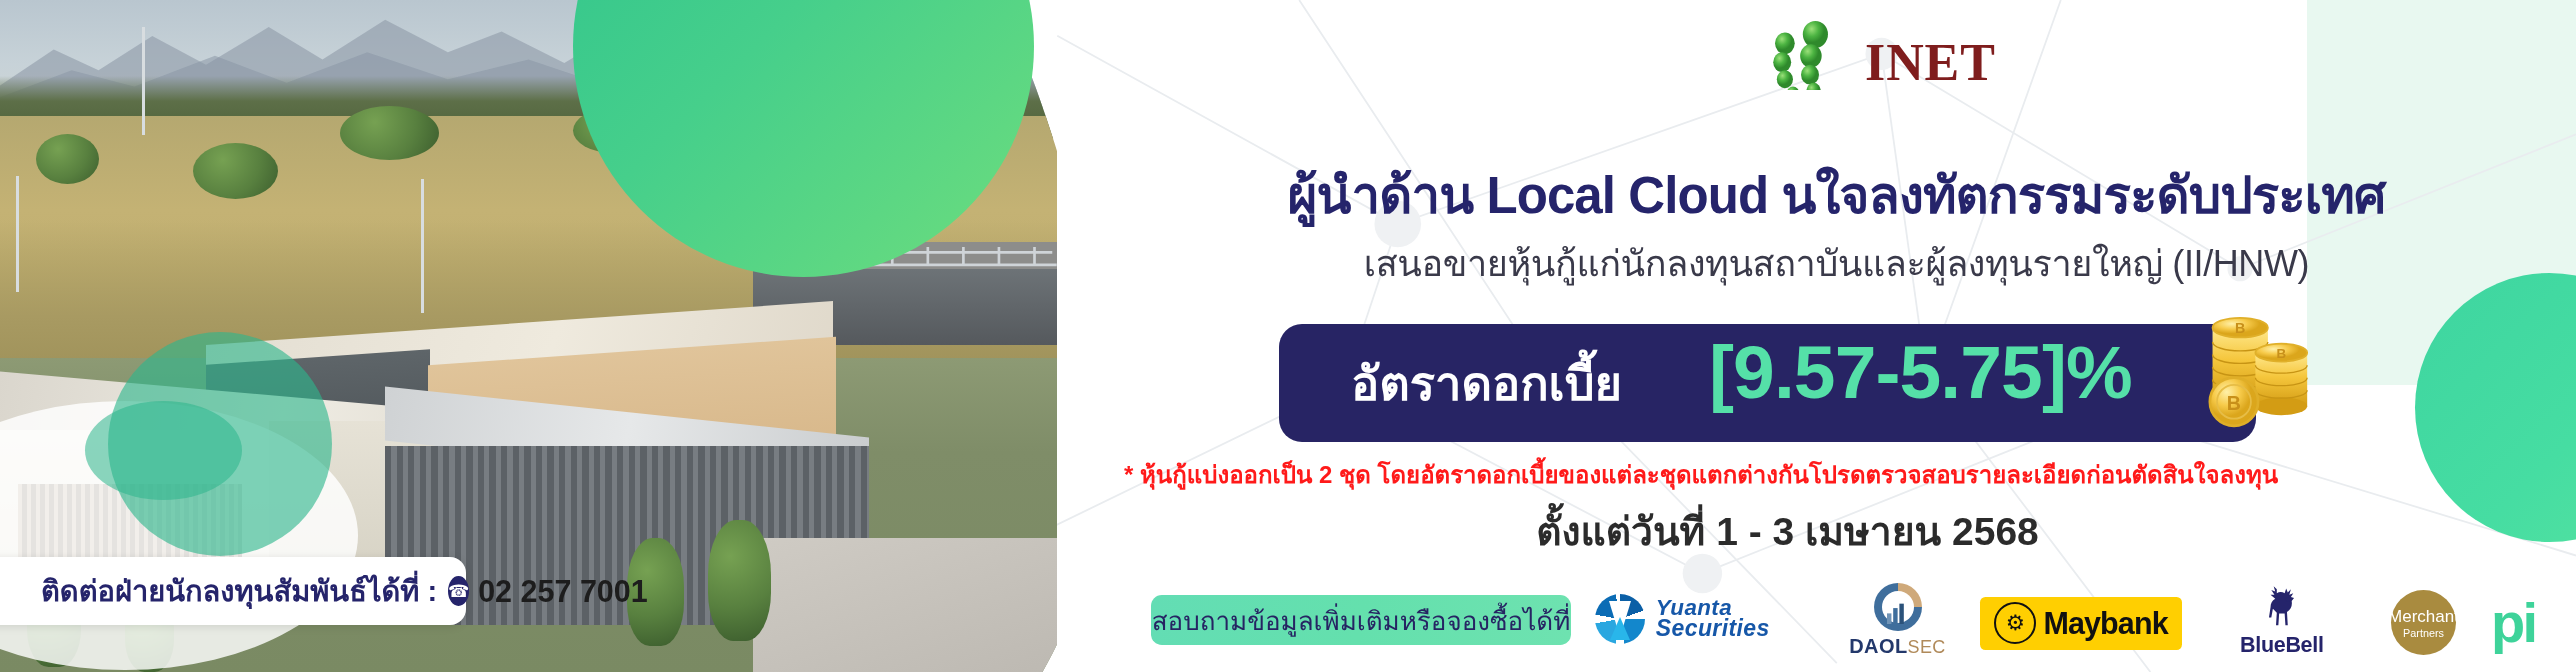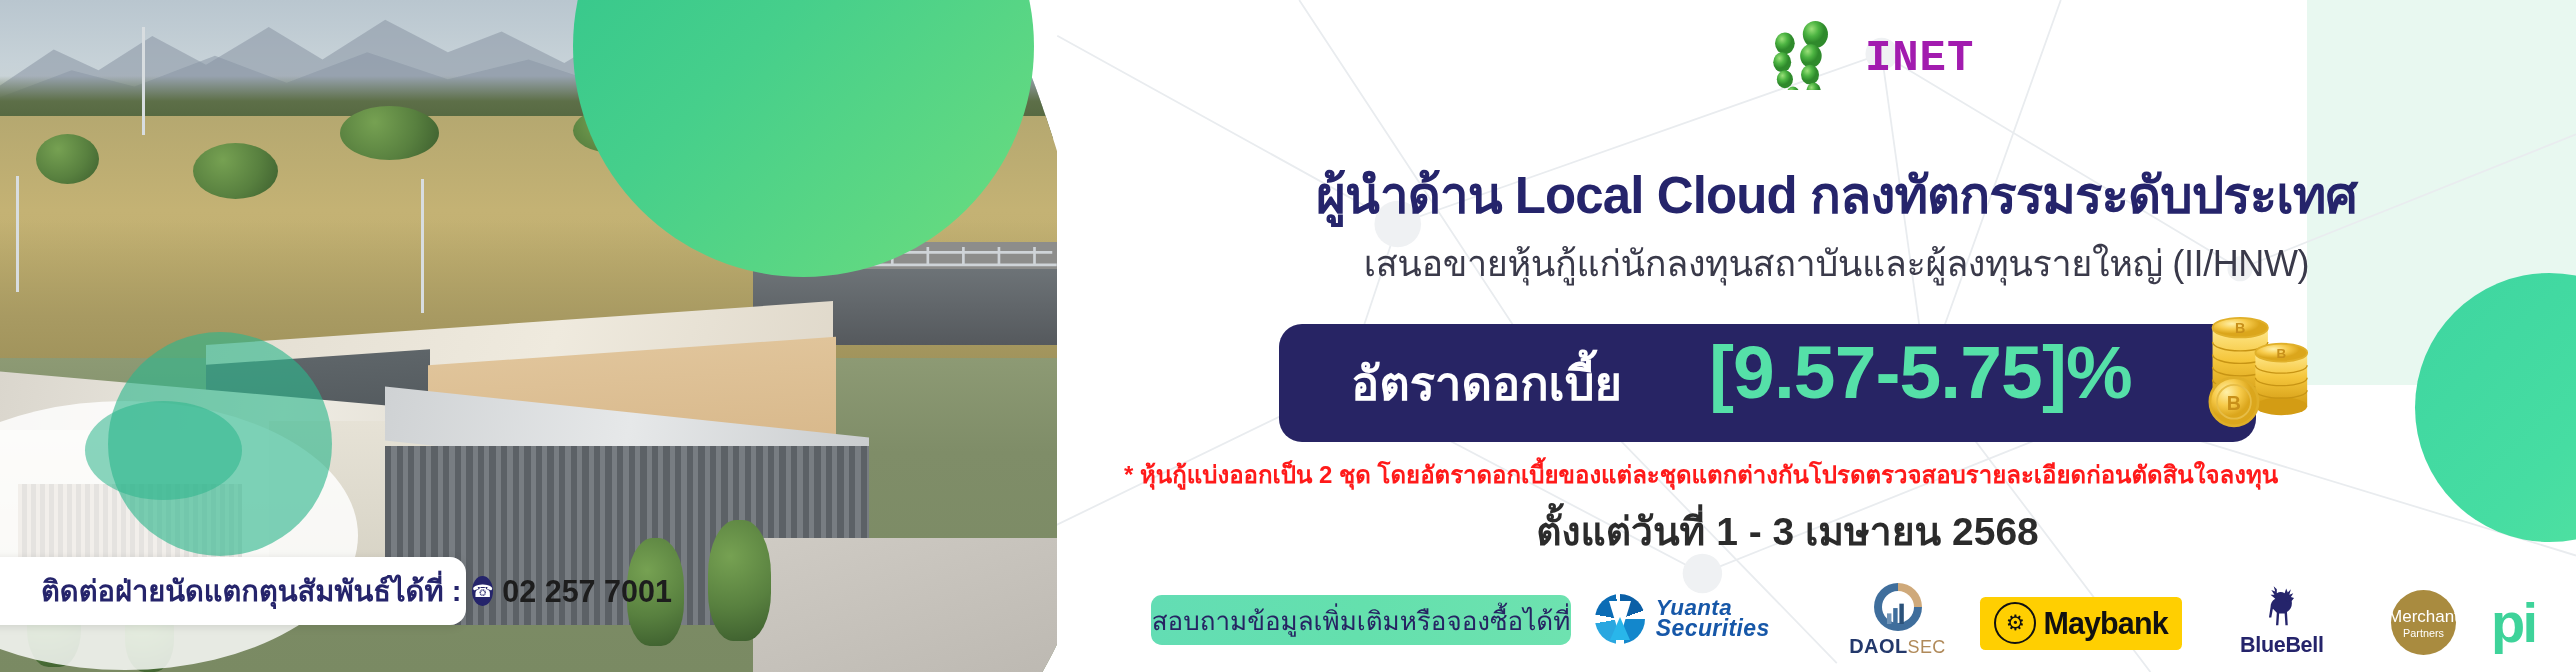--- a/index.html
+++ b/index.html
@@ -50,22 +50,22 @@
     background:linear-gradient(135deg,#2fc48d 0%,#46cf8b 45%,#6ddd7d 100%);
   }
   
   .green-circle-right{
     position:absolute;right:-108px;top:273px;width:269px;height:269px;border-radius:50%;
     background:linear-gradient(135deg,#3ed5a0 0%,#46dda2 60%,#55e2a0 100%);
   }
 
   
   .logo{position:absolute;left:1765px;top:20px;width:260px;height:70px;}
-  .logo-text{position:absolute;left:100px;top:12.5px;font-size:44px;font-weight:bold;
-    color:#a21caf;letter-spacing:0.9px;font-family:Liberation Mono, monospace;}
+  .logo-text{position:absolute;left:100px;top:12.5px;font-size:52px;font-weight:bold;
+    color:#7f1d1d;letter-spacing:0.9px;font-family:Liberation Serif, serif;}
 
   
   .headline{
     position:absolute;left:1178px;top:154px;width:1317px;
     font-size:51px;font-weight:bold;color:#25246b;
     font-family:"Liberation Sans",sans-serif;white-space:nowrap;
     text-align:center;letter-spacing:-0.9px;
   }
   .subhead{
     position:absolute;left:1178px;top:235px;width:1317px;
@@ -259,21 +259,21 @@
       <ellipse cx="22" cy="66" rx="9" ry="10" fill="url(#gdot)"></ellipse>
       <ellipse cx="31" cy="82" rx="7" ry="8" fill="url(#gdot)"></ellipse>
       <ellipse cx="56" cy="16" rx="14" ry="15" fill="url(#gdot)"></ellipse>
       <ellipse cx="51" cy="40" rx="12" ry="13" fill="url(#gdot)"></ellipse>
       <ellipse cx="50" cy="61" rx="10" ry="11" fill="url(#gdot)"></ellipse>
       <ellipse cx="54" cy="79" rx="8" ry="9" fill="url(#gdot)"></ellipse>
     </svg>
     <div class="logo-text">INET</div>
   </div>
 
-  <div class="headline">ผู้นำด้าน Local Cloud กลงทัตกรรมระดับประเทศ</div>
+  <div class="headline">ผู้นำด้าน Local Cloud นใจลงทัตกรรมระดับประเทศ</div>
   <div class="subhead">เสนอขายหุ้นกู้แก่นักลงทุนสถาบันและผู้ลงทุนรายใหญ่ (II/HNW)</div>
 
   <div class="rate-box">
     <span class="rate-label">อัตราดอกเบี้ย</span>
     <span class="rate-value">[9.57-5.75]%</span>
   </div>
 
   <div class="coins">
     <svg viewBox="0 0 150 140" style="width:134px;height:125px;">
       <defs>
@@ -379,19 +379,19 @@
         <span class="m2">Partners</span>
       </div>
     </div>
 
     <div class="plogo" style="left:896px;top:20px;justify-content:flex-end;">
       <div class="pi-txt">pi</div>
     </div>
   </div>
 
   <div class="contact">
-    <span class="contact-label">ติดต่อฝ่ายนัดแตกตุนสัมพันธ์ได้ที่ :</span>
+    <span class="contact-label">ติดต่อฝ่ายนักลงทุนสัมพันธ์ได้ที่ :</span>
     <span class="phone-icon">☎</span>
     <span class="contact-phone">02 257 7001</span>
   </div>
 
 </div>
 
 
 </body></html>

